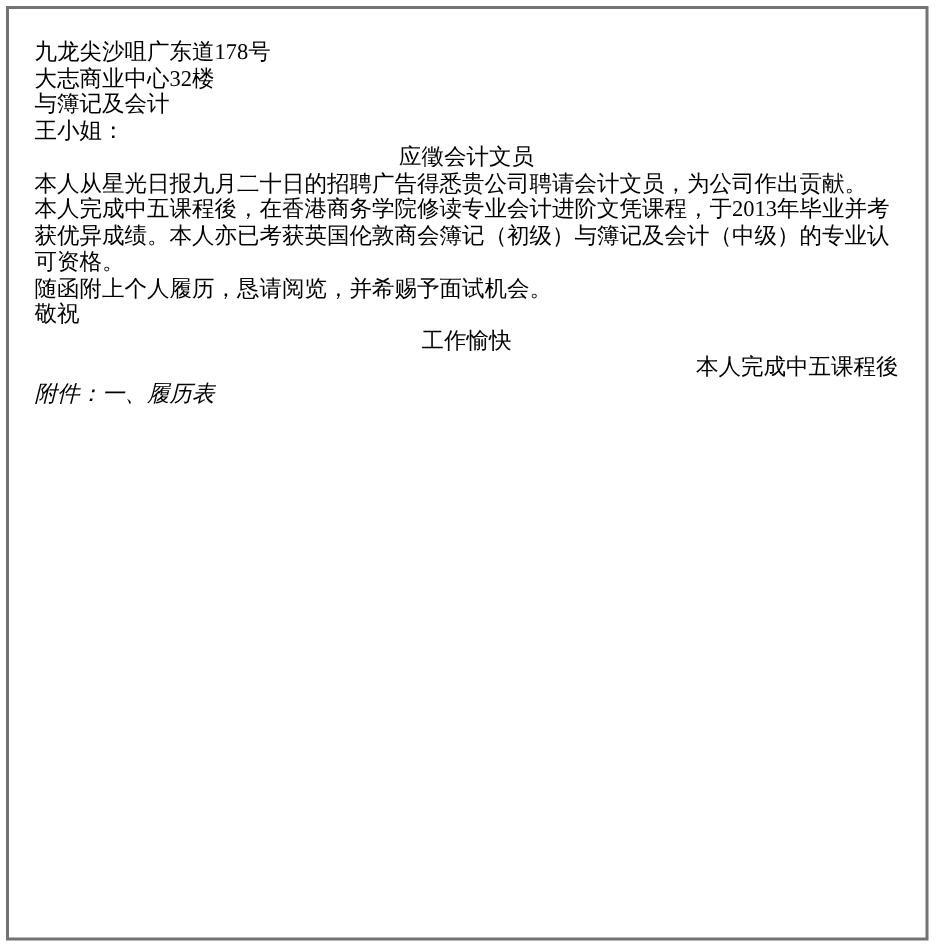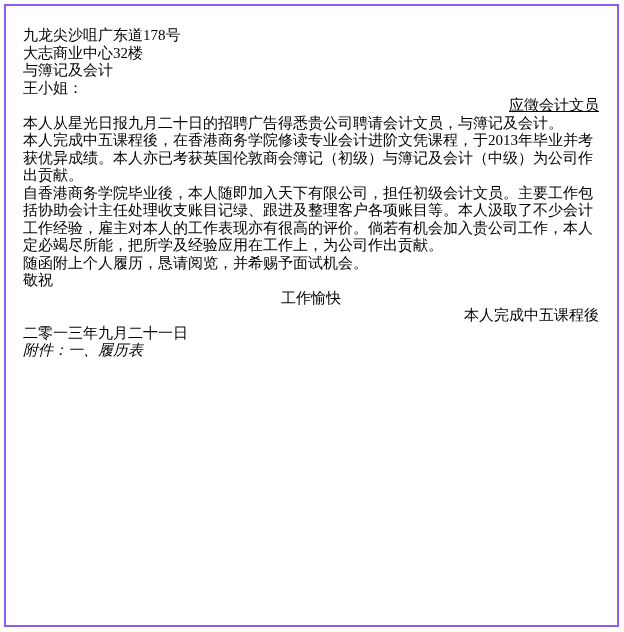--- a/index.html
+++ b/index.html
@@ -13,38 +13,38 @@
     height: 632px;
     background: #ffffff;
     overflow: hidden;
   }
   .page {
     position: absolute;
     left: 4px;
     top: 4px;
     right: 5px;
     bottom: 5px;
-    border: 2px solid #8b5cf6;
+    border: 2px solid #737373;
     background: #ffffff;
     box-sizing: border-box;
   }
   .content {
     padding: 21px 18px 0 17px;
     font-family: "Liberation Serif", "DejaVu Serif", serif;
     font-size: 15px;
     line-height: 17.5px;
     color: #000000;
     letter-spacing: 0;
   }
   .content div, .content p {
     margin: 0;
   }
   .addr-line { white-space: nowrap; }
   .salutation   { margin-top: 13px; }
-  .subject      { margin-top: 16px; text-align: right; text-decoration: underline; }
+  .subject      { margin-top: 16px; text-align: center; }
   .para-1       { margin-top: 20px; }
   .para-2       { margin-top: 13px; }
   .para-3       { margin-top: 20px; }
   .para-4       { margin-top: 13px; }
   .closing-pre  { margin-top: 13px; }
   .closing-wish { margin-top: 17px; text-align: center; }
   .signature    { margin-top: 47px; text-align: right; }
   .date-line    { margin-top: 17px; }
   .attachment   { margin-top: 11px; font-style: italic; }
 </style>
@@ -58,33 +58,31 @@
       <div>
         <div class="addr-line">九龙尖沙咀广东道178号</div>
         <div class="addr-line">大志商业中心32楼</div>
         <div class="addr-line">与簿记及会计</div>
       </div>
 
       <div class="salutation">王小姐：</div>
 
       <div class="subject">应徵会计文员</div>
 
-      <p class="para-1">本人从星光日报九月二十日的招聘广告得悉贵公司聘请会计文员，与簿记及会计。</p>
+      <p class="para-1">本人从星光日报九月二十日的招聘广告得悉贵公司聘请会计文员，为公司作出贡献。</p>
 
-      <p class="para-2">本人完成中五课程後，在香港商务学院修读专业会计进阶文凭课程，于2013年毕业并考获优异成绩。本人亦已考获英国伦敦商会簿记（初级）与簿记及会计（中级）为公司作出贡献。</p>
+      <p class="para-2">本人完成中五课程後，在香港商务学院修读专业会计进阶文凭课程，于2013年毕业并考获优异成绩。本人亦已考获英国伦敦商会簿记（初级）与簿记及会计（中级）的专业认可资格。</p>
 
-      <p class="para-3">自香港商务学院毕业後，本人随即加入天下有限公司，担任初级会计文员。主要工作包括协助会计主任处理收支账目记绿、跟进及整理客户各项账目等。本人汲取了不少会计工作经验，雇主对本人的工作表现亦有很高的评价。倘若有机会加入贵公司工作，本人定必竭尽所能，把所学及经验应用在工作上，为公司作出贡献。</p>
 
       <p class="para-4">随函附上个人履历，恳请阅览，并希赐予面试机会。</p>
 
       <div class="closing-pre">敬祝</div>
 
       <div class="closing-wish">工作愉快</div>
 
       <div class="signature">本人完成中五课程後</div>
 
-      <div class="date-line">二零一三年九月二十一日</div>
 
       <div class="attachment">附件：一、履历表</div>
 
     </div>
   </div>
 </div>
 
 </body></html>

